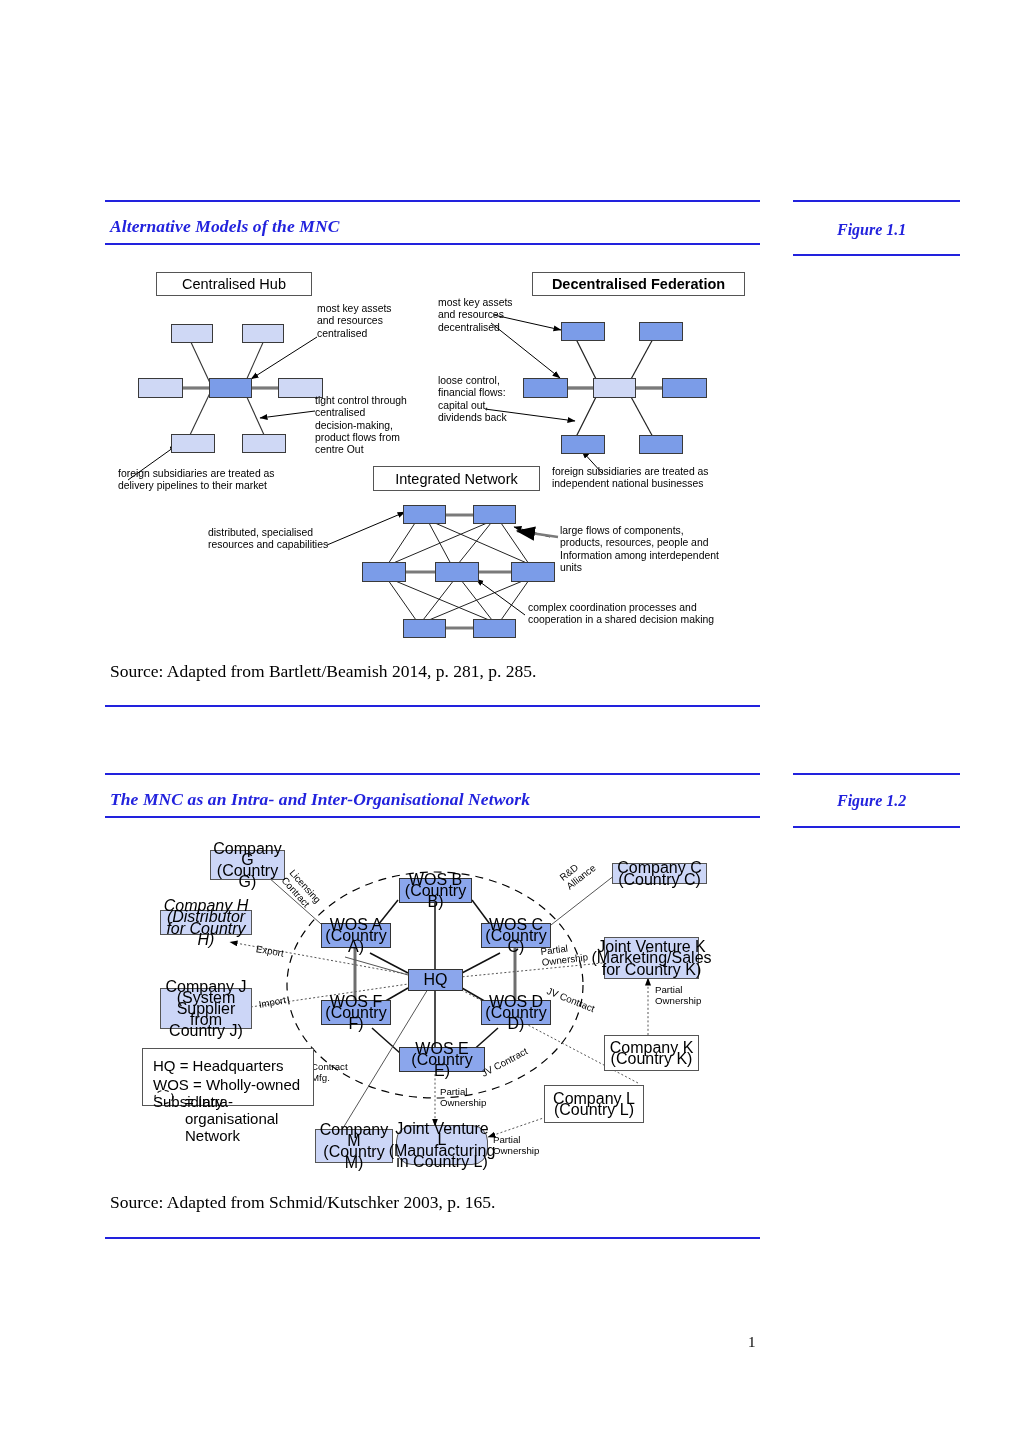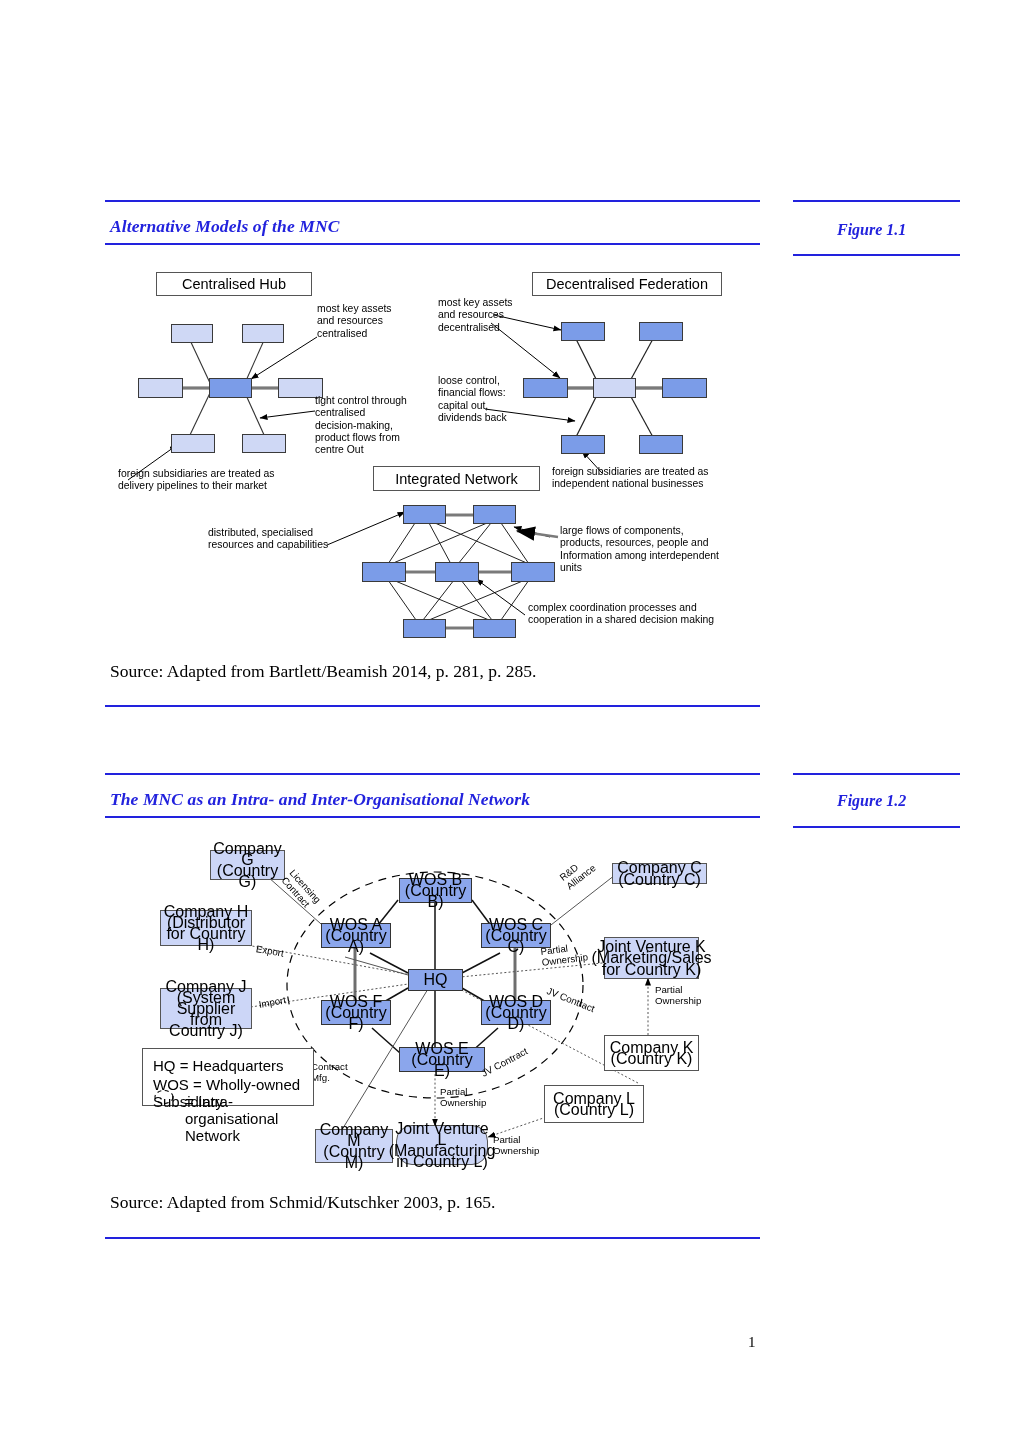--- a/index.html
+++ b/index.html
@@ -117,21 +117,21 @@
         <line x1="222" y1="280" x2="300" y2="247"></line>
         <line x1="445" y1="272" x2="409" y2="262"></line>
         <line x1="420" y1="350" x2="371" y2="314"></line>
       </g>
       <g stroke="#7a7a7a" stroke-width="2.4" fill="none" marker-end="url(#ah)">
         <line x1="453" y1="272" x2="412" y2="266"></line>
       </g>
     </svg>
 
     <div class="panel-title" style="left:51px;top:7px;width:156px;height:24px;">Centralised Hub</div>
-    <div class="panel-title" style="left:427px;top:7px;width:190px;height:24px;">Decentralised Federation</div>
+    <div class="panel-title" style="left:427px;top:7px;width:213px;height:24px;font-weight:bold;">Decentralised Federation</div>
     <div class="panel-title" style="left:268px;top:201px;width:167px;height:25px;">Integrated Network</div>
 
     <div class="node lite" style="left:66px;top:59px;width:42px;height:19px;"></div>
     <div class="node lite" style="left:137px;top:59px;width:42px;height:19px;"></div>
     <div class="node lite" style="left:33px;top:113px;width:45px;height:20px;"></div>
     <div class="node dark" style="left:104px;top:113px;width:43px;height:20px;"></div>
     <div class="node lite" style="left:173px;top:113px;width:45px;height:20px;"></div>
     <div class="node lite" style="left:66px;top:169px;width:44px;height:19px;"></div>
     <div class="node lite" style="left:137px;top:169px;width:44px;height:19px;"></div>
 
@@ -274,21 +274,21 @@
 (Country C)</div>
     <div class="box2 net" style="left:341px;top:155px;width:70px;height:25px;">WOS D
 (Country D)</div>
     <div class="box2 net" style="left:259px;top:202px;width:86px;height:25px;">WOS E
 (Country E)</div>
     <div class="box2 net" style="left:181px;top:155px;width:70px;height:25px;">WOS F
 (Country F)</div>
 
     <div class="box2 part" style="left:70px;top:5px;width:75px;height:30px;">Company G
 (Country G)</div>
-    <div class="box2 part" style="left:20px;top:65px;width:92px;height:36px;">Company H
+    <div class="box2 part" style="left:20px;top:65px;width:92px;height:25px;font-style:italic;">Company H
 (Distributor
 for Country H)</div>
     <div class="box2 part" style="left:20px;top:143px;width:92px;height:41px;">Company J
 (System Supplier
 from Country J)</div>
     <div class="box2 part" style="left:472px;top:18px;width:95px;height:21px;">Company C
 (Country C)</div>
     <div class="box2 part" style="left:464px;top:92px;width:95px;height:42px;">Joint Venture K
 (Marketing/Sales
 for Country K)</div>

